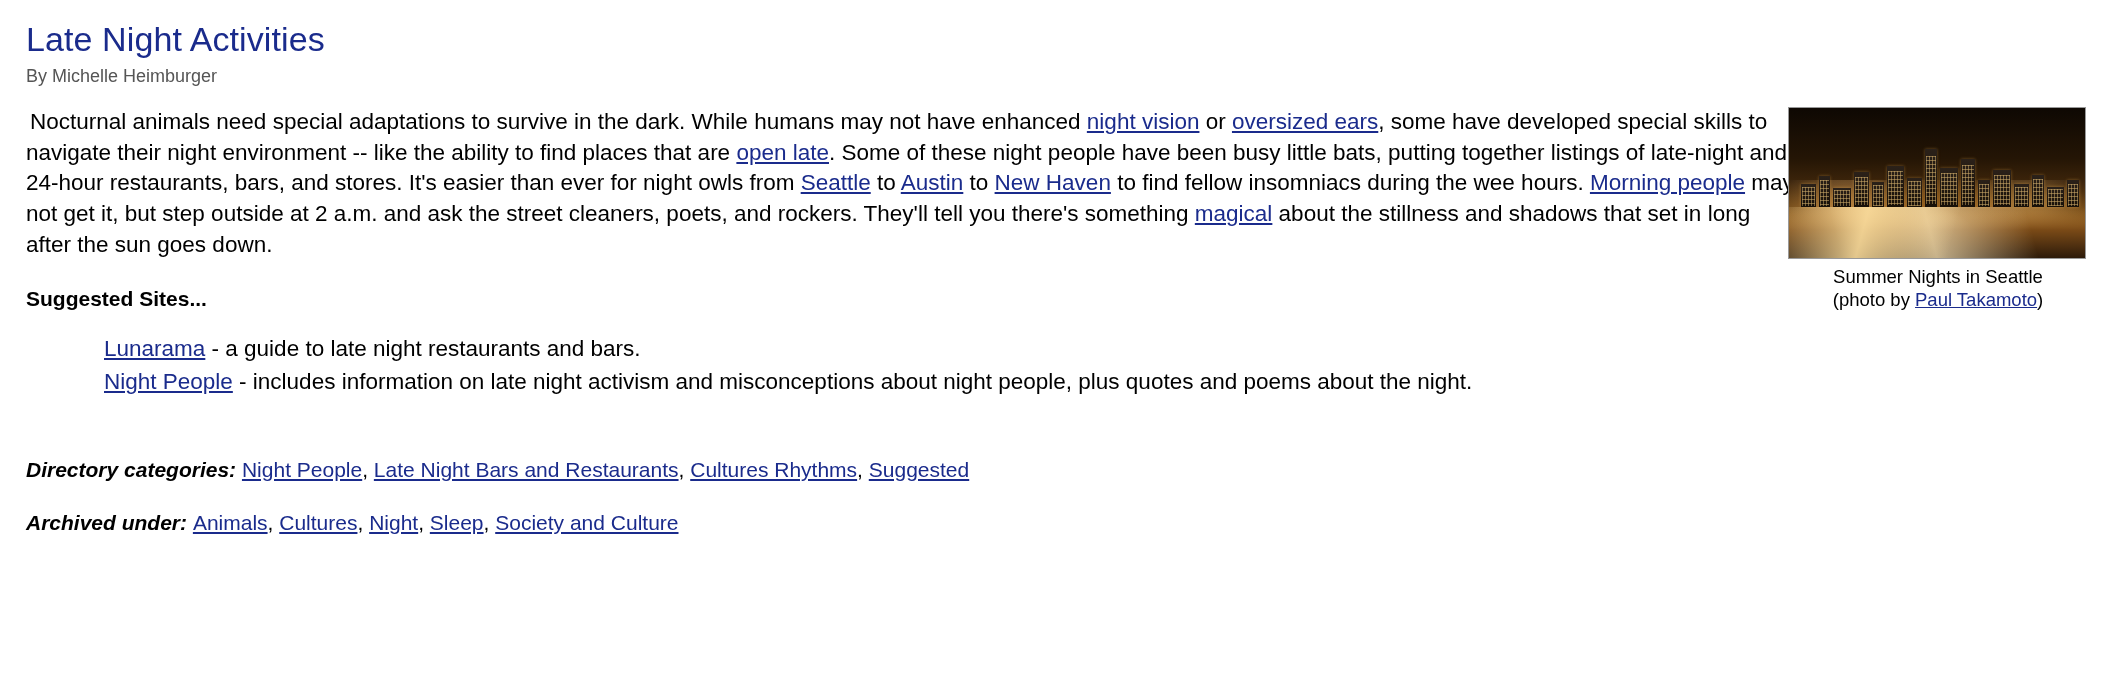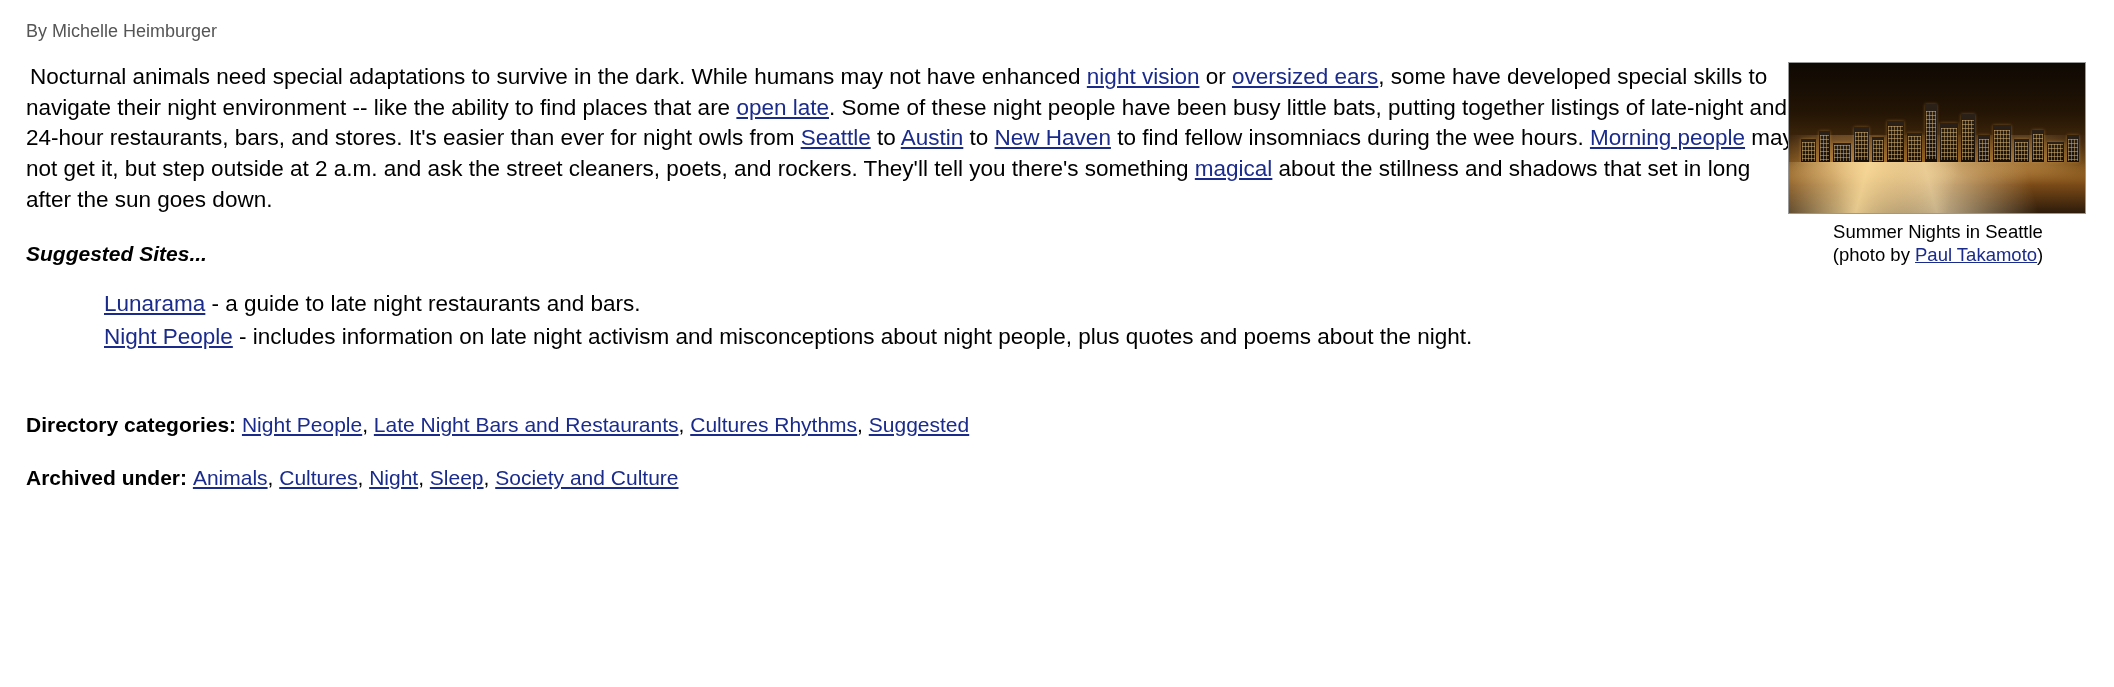--- a/index.html
+++ b/index.html
@@ -50,36 +50,36 @@
     text-align: left;
   }
   a {
     color: #1a2b8c;
     text-decoration: underline;
   }
   .suggested-heading {
     font-size: 21px;
     font-weight: bold;
     margin: 0 0 22px 0;
-    font-style: italic;
   }
   .site-list {
     margin: 0 0 0 78px;
     font-size: 22.5px;
     line-height: 1.42;
   }
   .site-list div { margin-bottom: 1px; }
 
   .meta-block {
     margin-top: 56px;
     font-size: 21px;
     line-height: 1.5;
   }
   .meta-block .label {
     font-weight: bold;
+    font-style: italic;
   }
   .meta-row { margin-bottom: 22px; }
 
   .figure {
     position: absolute;
     top: 0;
     right: 0;
     width: 300px;
     text-align: center;
     padding-left: 44px;
@@ -137,20 +137,21 @@
     line-height: 1.28;
     margin-top: 6px;
     color: #000000;
   }
 </style>
 </head>
 <body>
 
 <div class="page">
 
+  <h1 class="article-title">Late Night Activities</h1>
 
   <div class="byline">
     <div>By Michelle Heimburger</div>
   </div>
 
   <div class="content-wrap">
 
     <div class="body-col">
 
       <p class="lead"><span>Nocturnal animals need special adaptations to survive in the dark. While humans may not have enhanced </span><a href="#">night vision</a><span> or </span><a href="#">oversized ears</a><span>, some have developed special skills to navigate their night environment -- like the ability to find places that are </span><a href="#">open late</a><span>. Some of these night people have been busy little bats, putting together listings of late-night and 24-hour restaurants, bars, and stores. It's easier than ever for night owls from </span><a href="#">Seattle</a><span> to </span><a href="#">Austin</a><span> to </span><a href="#">New Haven</a><span> to find fellow insomniacs during the wee hours. </span><a href="#">Morning people</a><span> may not get it, but step outside at 2 a.m. and ask the street cleaners, poets, and rockers. They'll tell you there's something </span><a href="#">magical</a><span> about the stillness and shadows that set in long after the sun goes down.</span></p>

